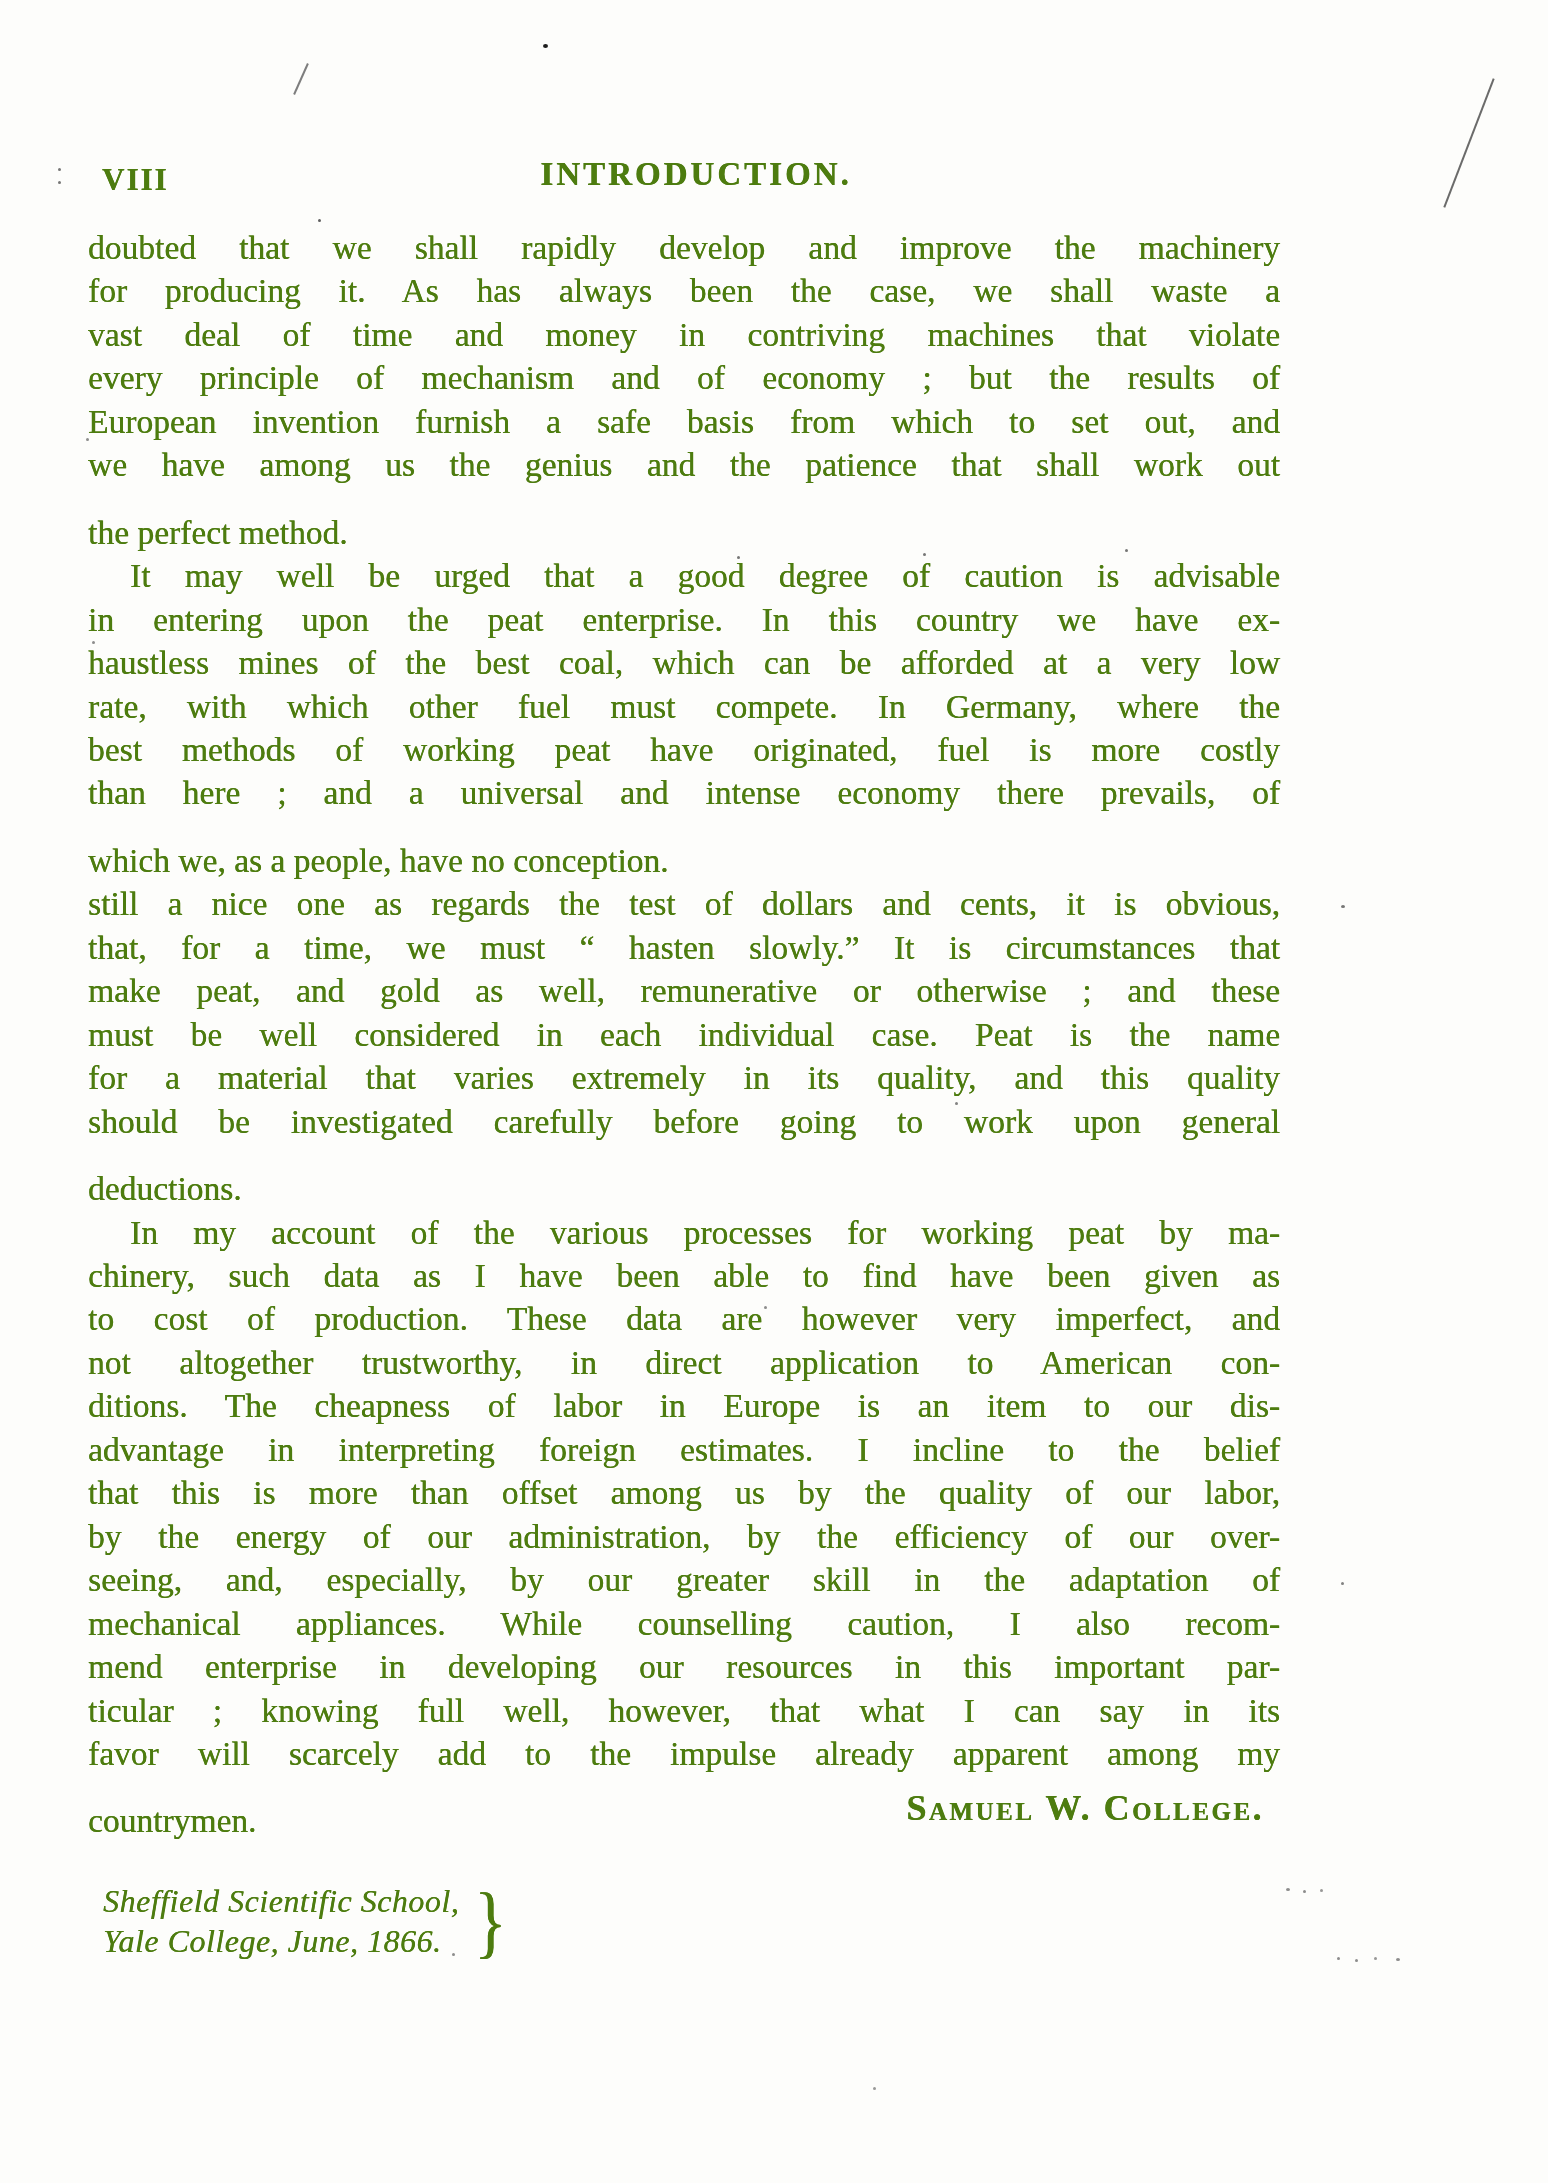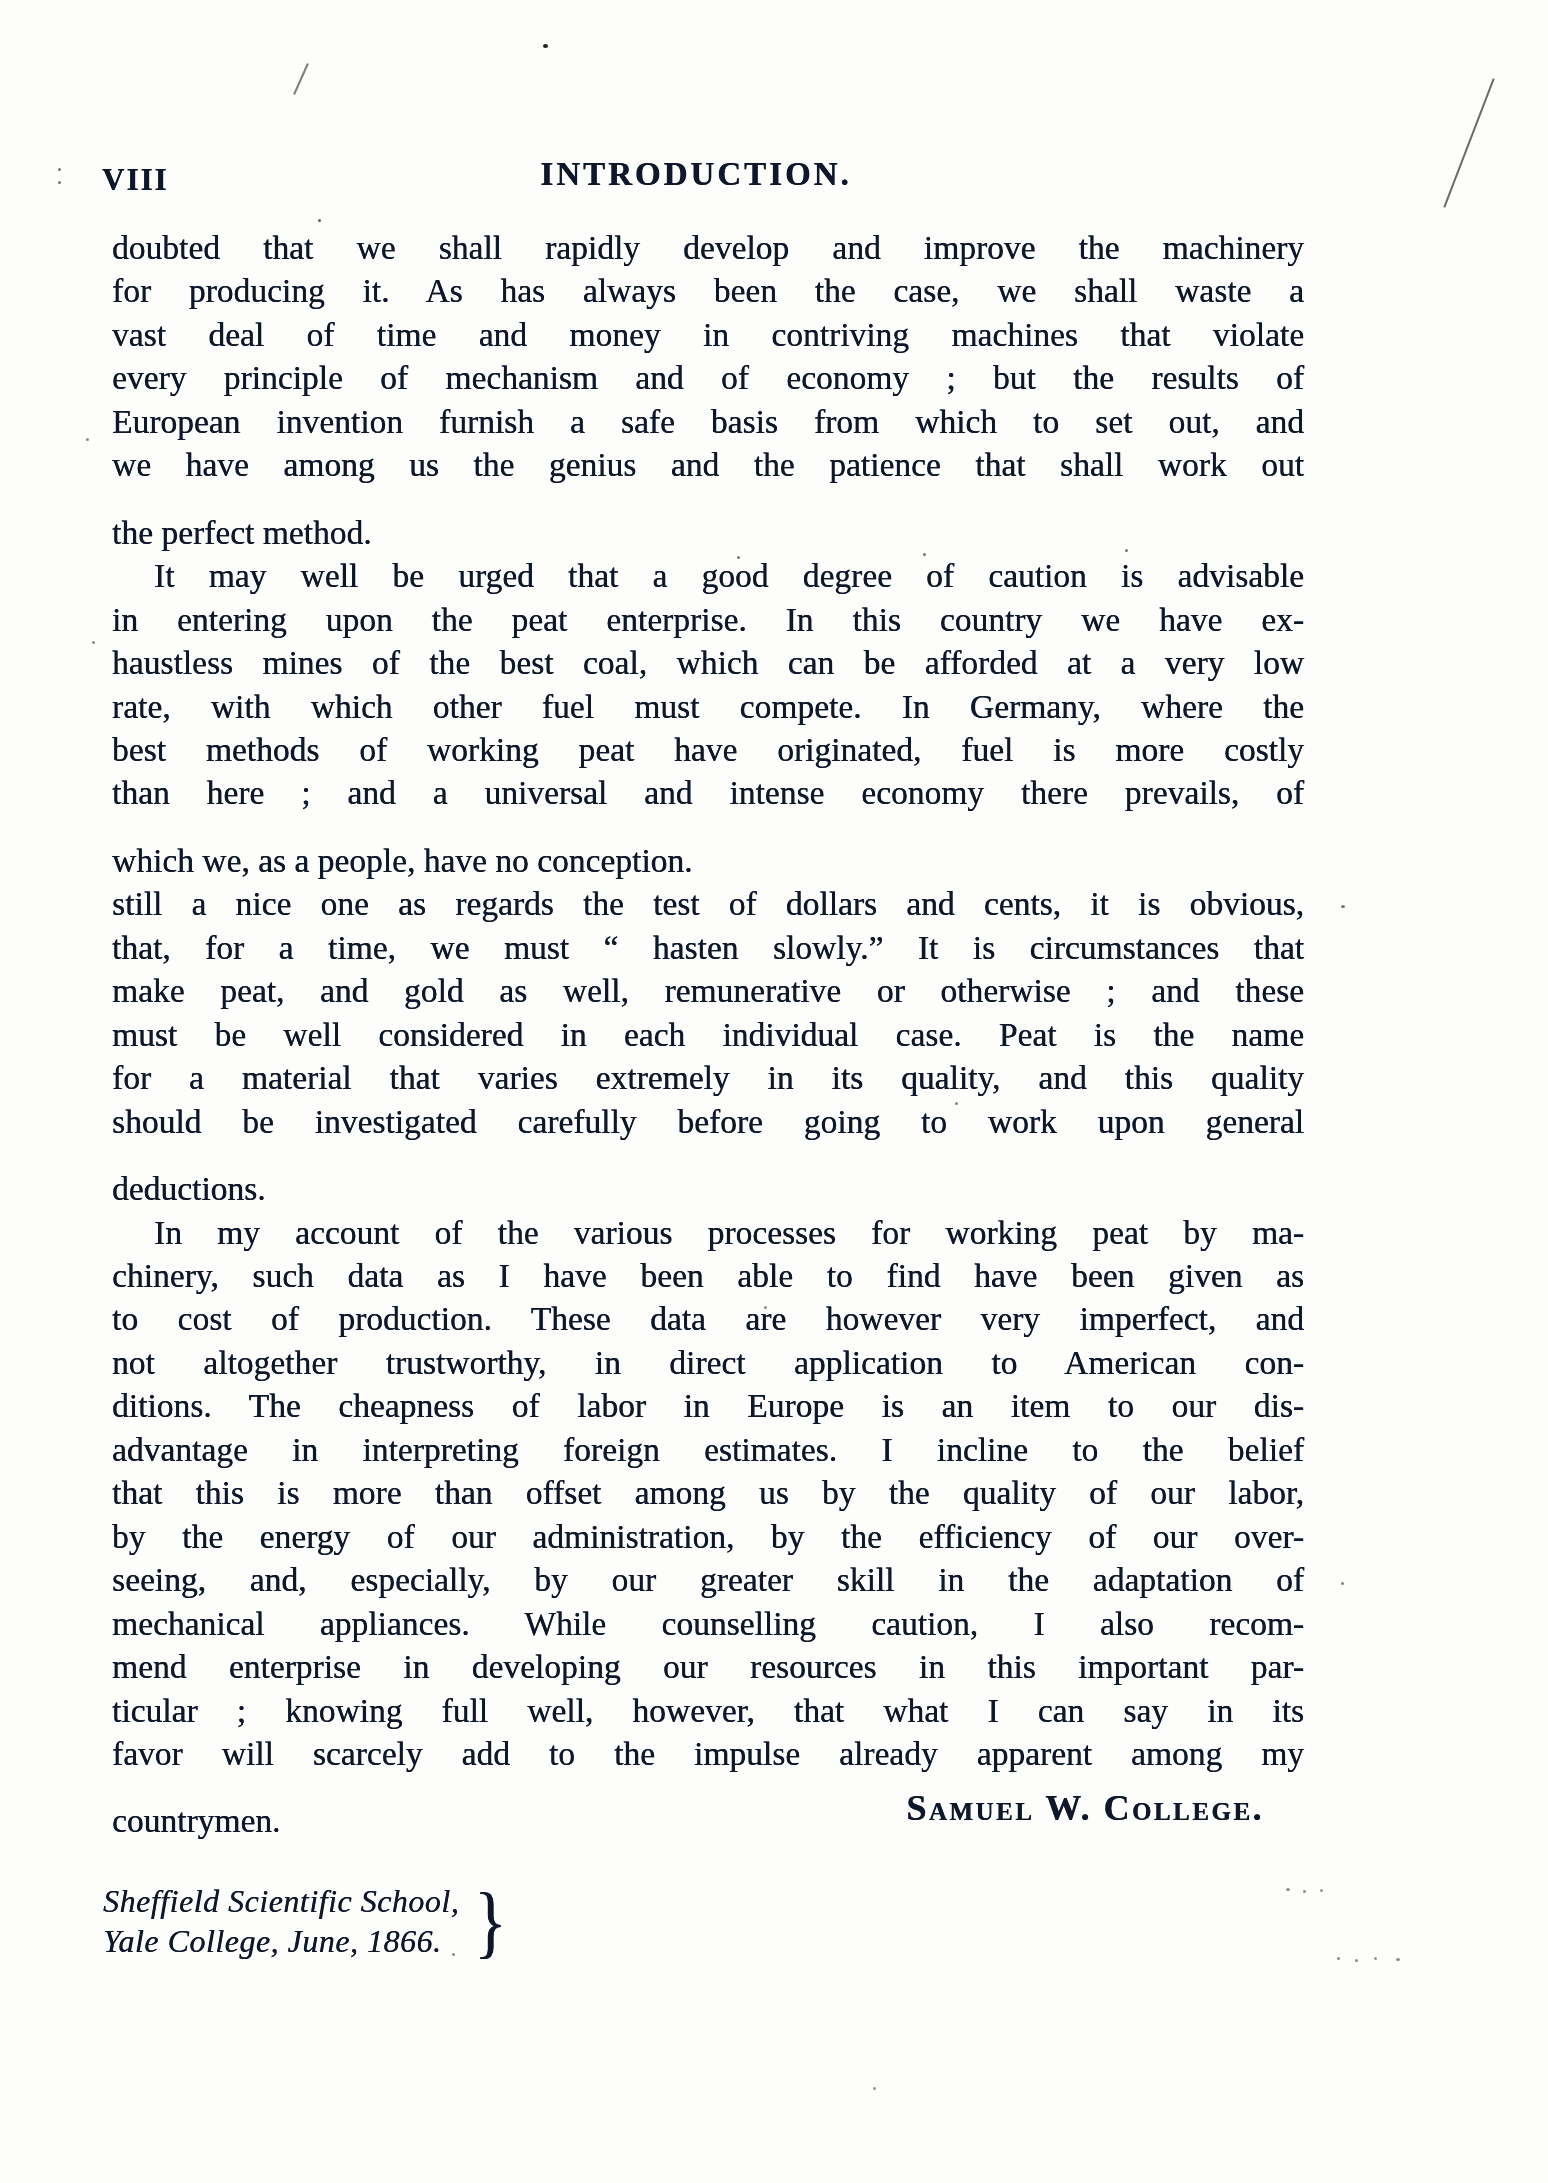--- a/index.html
+++ b/index.html
@@ -1,33 +1,33 @@
 <!DOCTYPE html>
 <html><head>
 <meta charset="utf-8">
 <style>
   html,body{margin:0;padding:0;background:#6e6e6e;}
   .page{
     position:relative;
     width:1548px;height:2183px;
     margin:0 auto;
     background:#fdfdfb;
-    color:#0f172a;
+    color:#4d7c0f;
     font-family:"Liberation Serif", serif;
     overflow:hidden;
   }
   
   .inked{ text-shadow: 0.35px 0 0 currentColor; }
 
   .header{position:absolute;left:100px;top:156px;width:1192px;height:50px;}
   .folio{position:absolute;left:2px;top:6px;font-size:31px;font-weight:bold;letter-spacing:2px;}
   .running-title{text-align:center;font-size:33px;font-weight:bold;letter-spacing:3px;}
 
   .body-text{
-    position:absolute;left:112px;top:226px;width:1192px;
+    position:absolute;left:88px;top:226px;width:1192px;
     font-size:33.5px;line-height:43.45px;
   }
   .line{text-align:justify;text-align-last:justify;}
   .line.plast{text-align-last:left;margin-top:24px;}
   .line.indent{text-indent:42px;}
 
   .signature{
     position:absolute;left:100px;top:1787px;width:1164px;
     text-align:right;
     font-variant:small-caps;

